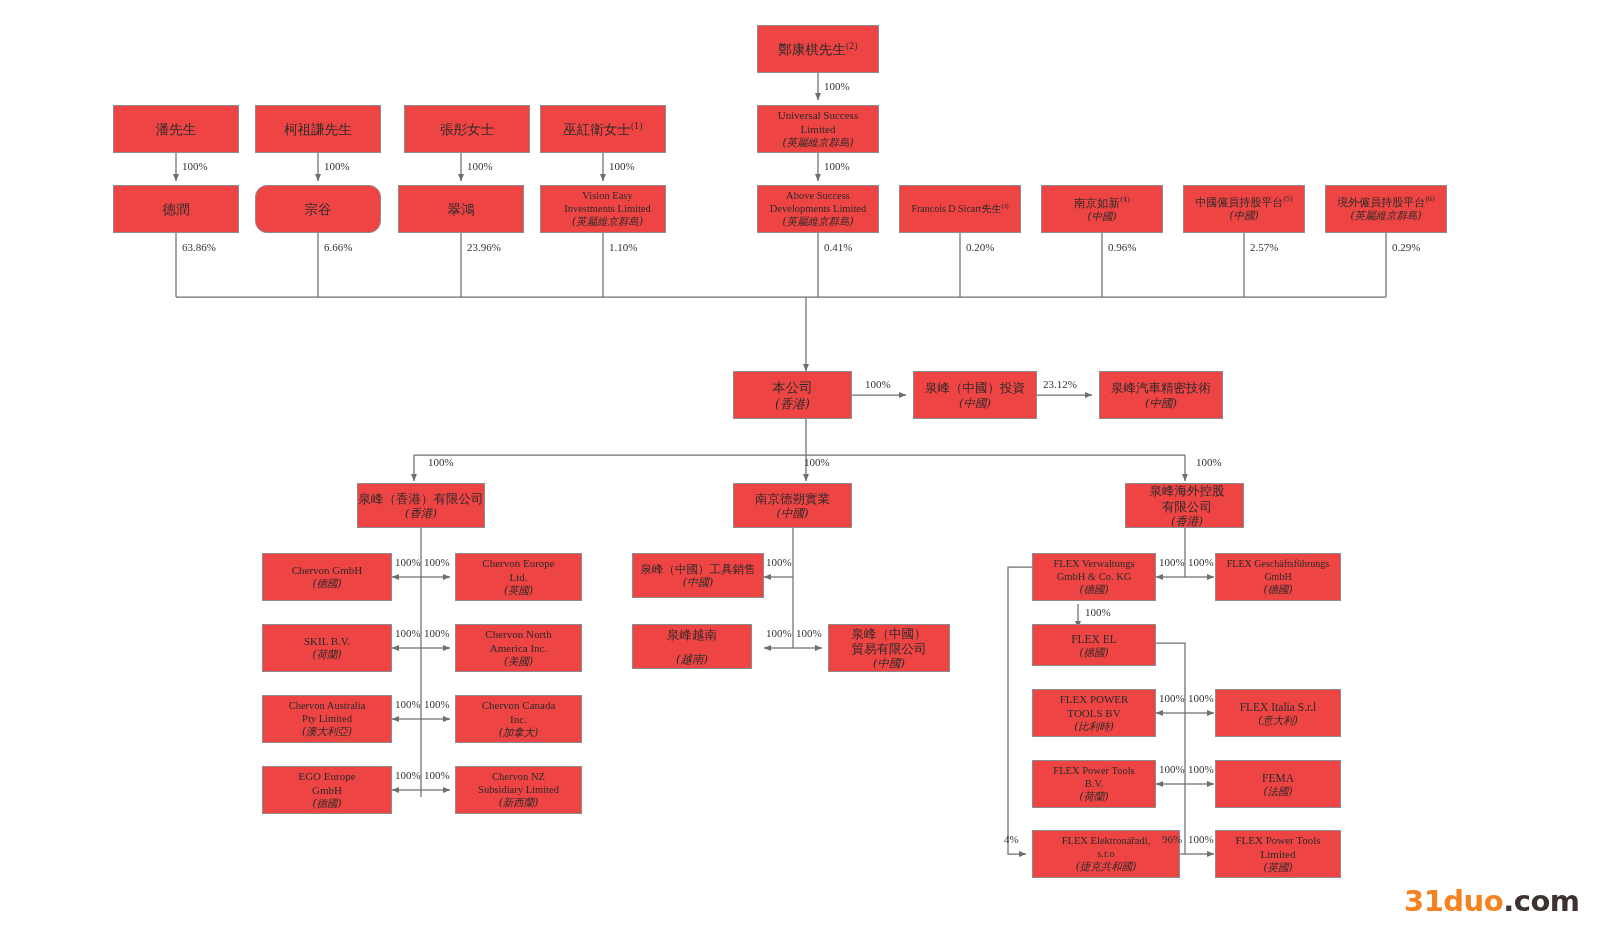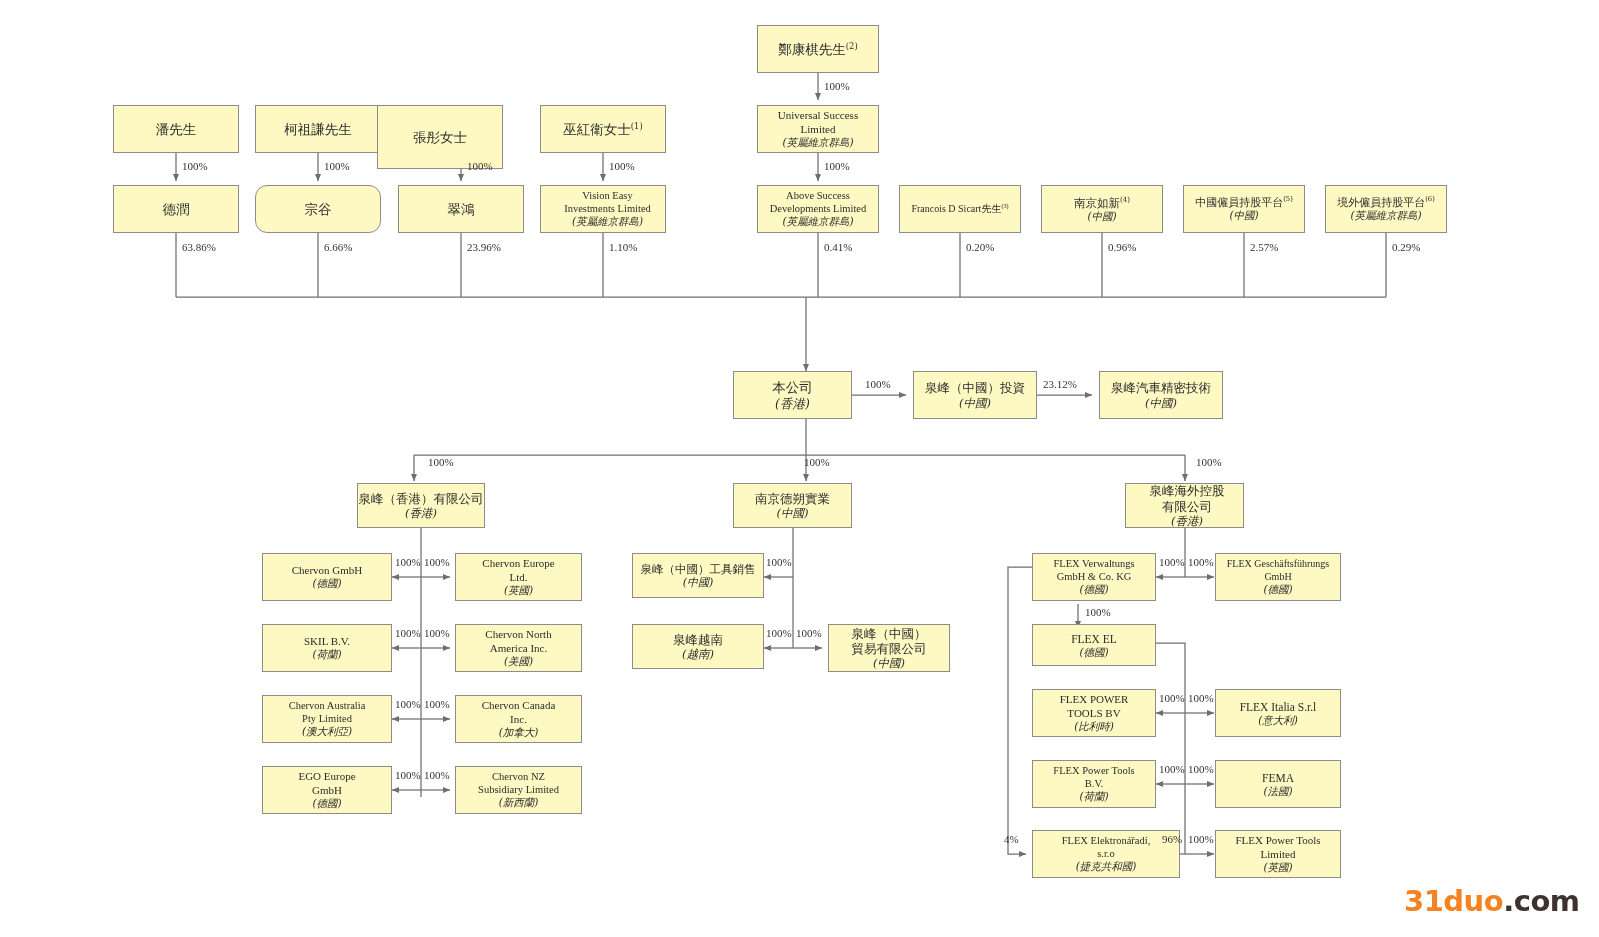--- a/index.html
+++ b/index.html
@@ -16,21 +16,21 @@
     background:#fff;
   }
   svg.wires{
     position:absolute;left:0;top:0;width:1599px;height:937px;
     pointer-events:none;
   }
   .node{
     position:absolute;
     box-sizing:border-box;
     border:1.2px solid #8c8c8c;
-    background:#fef9c3;
+    background:#ef4444;
     display:flex;
     flex-direction:column;
     align-items:center;
     justify-content:center;
     text-align:center;
     line-height:1.22;
     padding:2px 3px;
     z-index:3;
   }
   .node .ln{display:block;white-space:nowrap;}
@@ -150,21 +150,21 @@
   <div class="node f13" style="left:757px;top:25px;width:122px;height:48px;">
     <span class="ln cn"><span>鄭康棋先生</span><span class="sup">(2)</span></span>
   </div>
 
   <div class="node f13" style="left:113px;top:105px;width:126px;height:48px;">
     <span class="ln cn">潘先生</span>
   </div>
   <div class="node f13" style="left:255px;top:105px;width:126px;height:48px;">
     <span class="ln cn">柯祖謙先生</span>
   </div>
-  <div class="node f13" style="left:377px;top:105px;width:126px;height:64px;">
+  <div class="node f13" style="left:404px;top:105px;width:126px;height:48px;">
     <span class="ln cn">張彤女士</span>
   </div>
   <div class="node f13" style="left:540px;top:105px;width:126px;height:48px;">
     <span class="ln cn"><span>巫紅衛女士</span><span class="sup">(1)</span></span>
   </div>
 
   <div class="node f11" style="left:757px;top:105px;width:122px;height:48px;">
     <span class="ln">Universal Success</span>
     <span class="ln">Limited</span>
     <span class="ln loc cn f105">(英屬維京群島)</span>
@@ -276,21 +276,21 @@
   <div class="node f105" style="left:455px;top:766px;width:127px;height:48px;">
     <span class="ln">Chervon NZ</span>
     <span class="ln">Subsidiary Limited</span>
     <span class="ln loc cn f105">(新西蘭)</span>
   </div>
 
   <div class="node f115" style="left:632px;top:553px;width:132px;height:45px;">
     <span class="ln cn">泉峰（中國）工具銷售</span>
     <span class="ln loc cn f11">(中國)</span>
   </div>
-  <div class="node f12" style="left:632px;top:624px;width:132px;height:45px;">
+  <div class="node f12" style="left:632px;top:624px;width:120px;height:45px;justify-content:space-between;">
     <span class="ln cn">泉峰越南</span>
     <span class="ln loc cn f115">(越南)</span>
   </div>
   <div class="node f12" style="left:828px;top:624px;width:122px;height:48px;">
     <span class="ln cn">泉峰（中國）</span>
     <span class="ln cn">貿易有限公司</span>
     <span class="ln loc cn f115">(中國)</span>
   </div>
 
   <div class="node f105" style="left:1032px;top:553px;width:124px;height:48px;">

